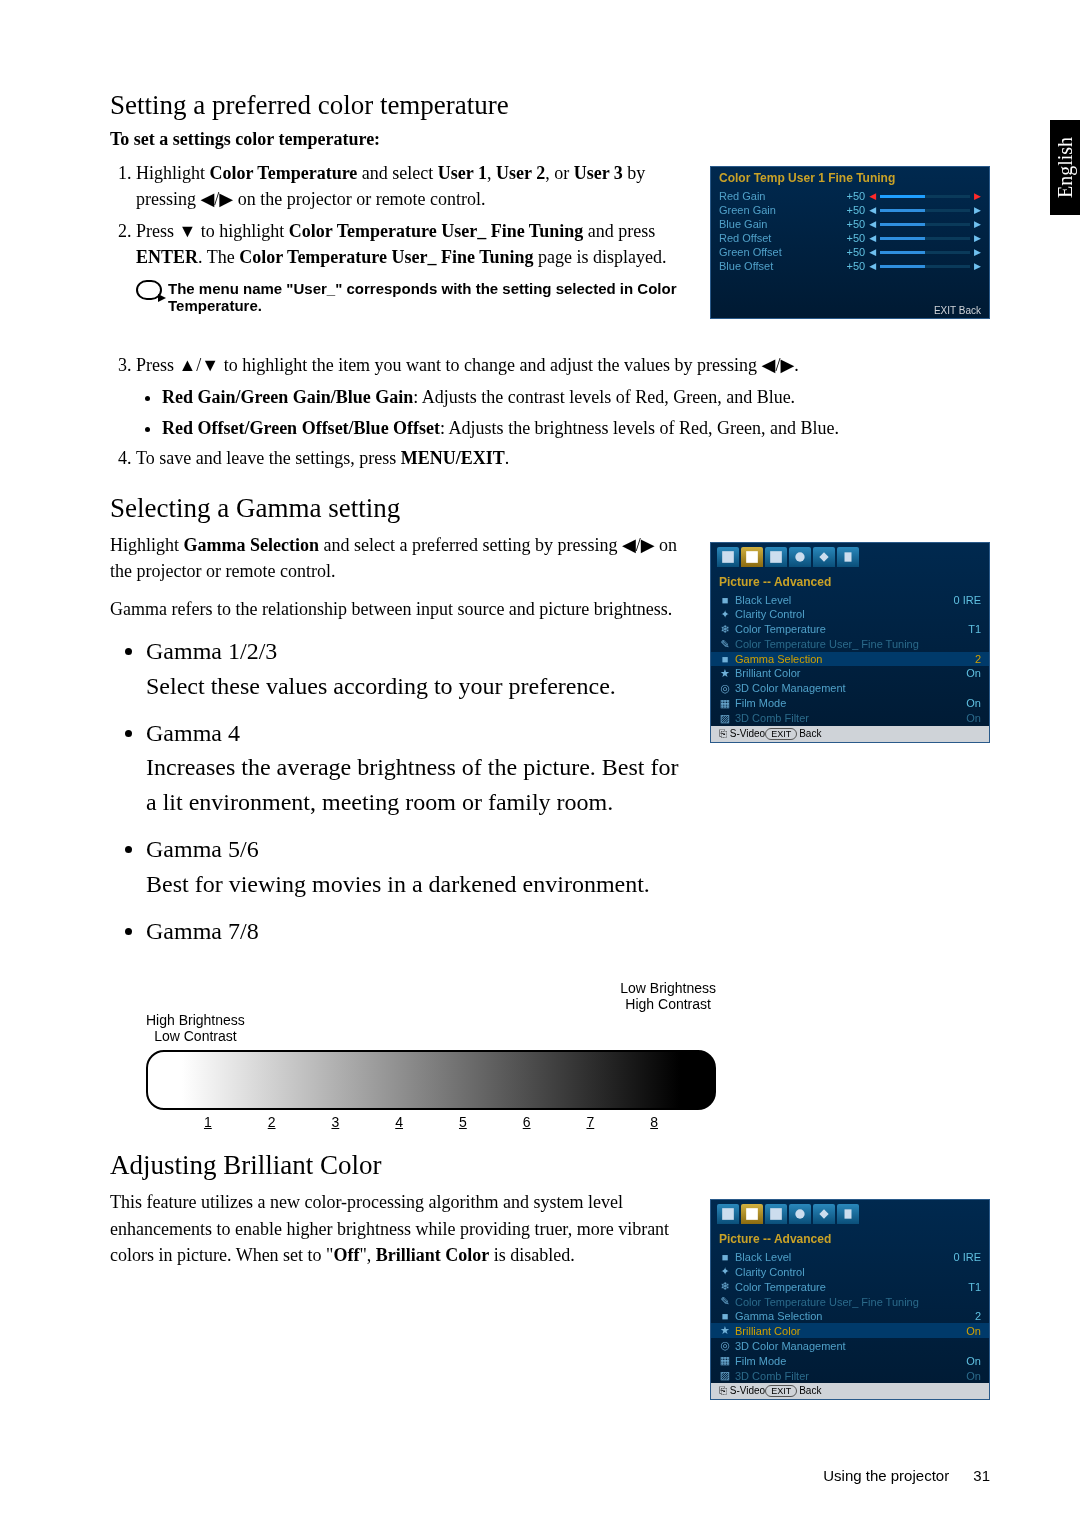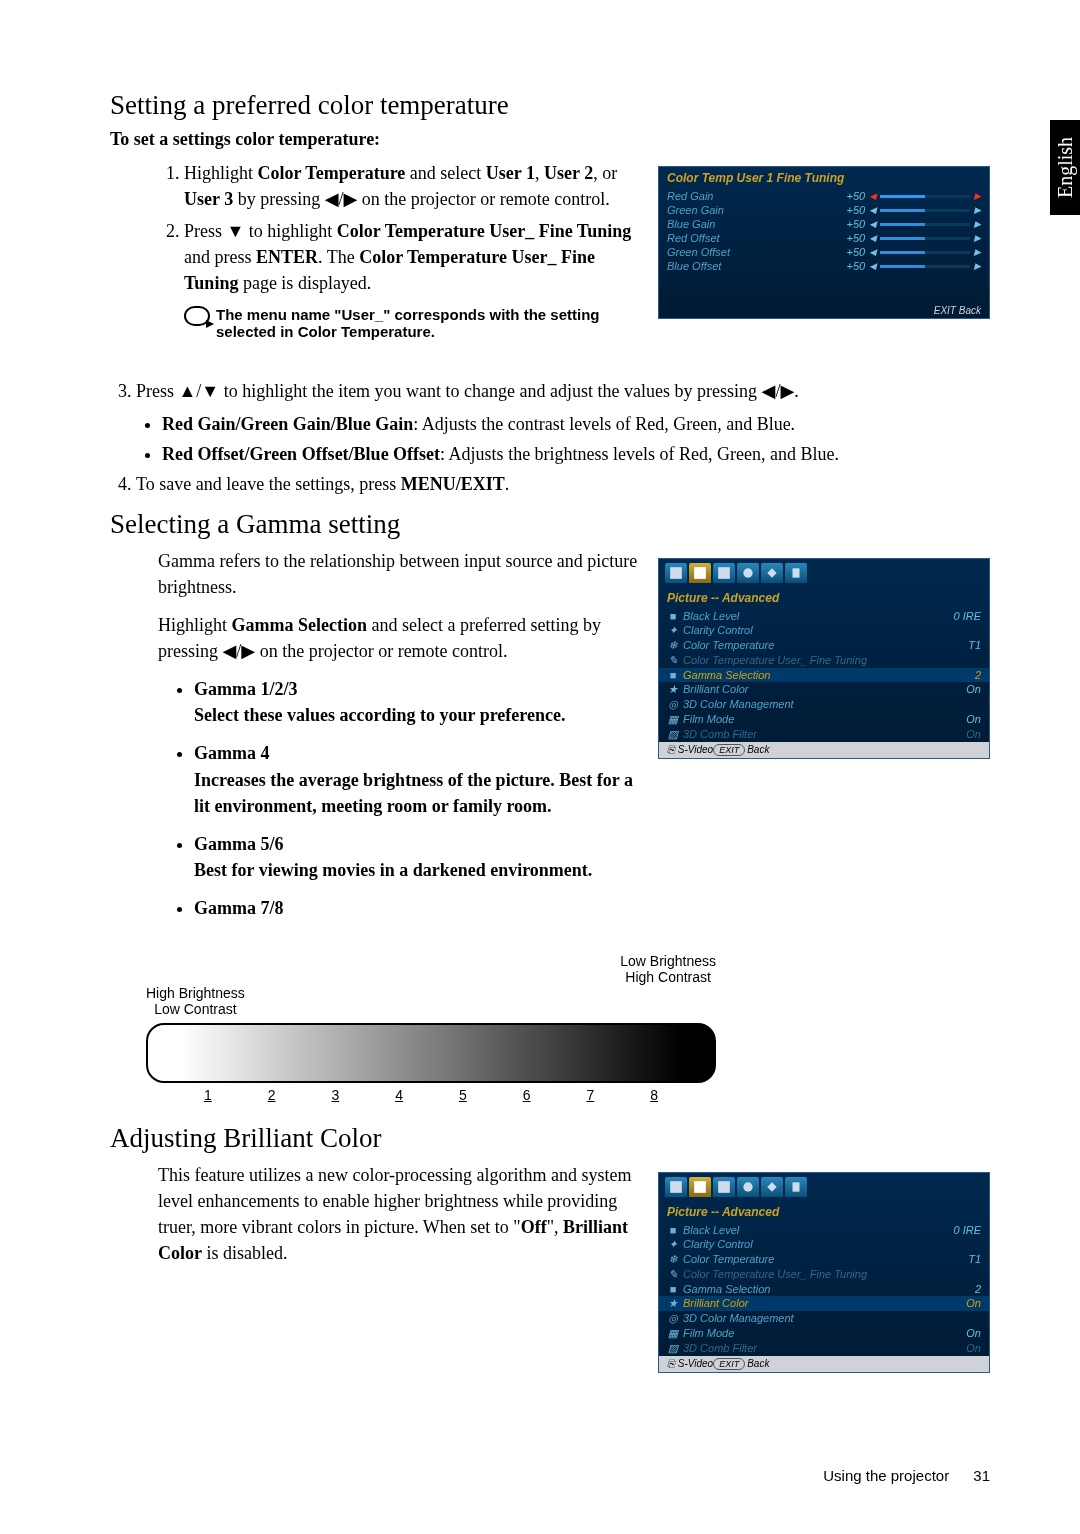--- a/index.html
+++ b/index.html
@@ -36,21 +36,21 @@
     margin-bottom: 8px;
     color: #000;
   }
   .subheading {
     font-family: Georgia, serif;
     font-weight: bold;
     font-size: 18px;
     margin-bottom: 10px;
   }
   .content-block { display: flex; gap: 20px; margin-bottom: 20px; }
-  .text-col { flex: 1; margin-left: 48px; }
+  .text-col { flex: 1; }
   .img-col { flex: 0 0 auto; }
   ol { padding-left: 26px; font-size: 18px; line-height: 1.45; }
   ol li { margin-bottom: 6px; }
   .note {
     font-family: Arial, Helvetica, sans-serif;
     font-weight: bold;
     font-size: 15px;
     margin: 10px 0 18px 26px;
     display: flex;
     align-items: flex-start;
@@ -69,34 +69,33 @@
     position: absolute;
     right: -6px; top: 12px;
     width: 0; height: 0;
     border-left: 8px solid #000;
     border-top: 4px solid transparent;
     border-bottom: 4px solid transparent;
   }
   p.body { font-size: 18px; line-height: 1.45; margin-bottom: 12px; }
   ul.sub { list-style: disc; padding-left: 52px; font-size: 18px; line-height: 1.45; }
   ul.sub li { margin-bottom: 4px; }
-  ul.gamma { list-style: disc; padding-left: 36px; font-size: 18px; line-height: 1.45; font-weight: bold; }
+  ul.gamma { list-style: disc; padding-left: 36px; font-size: 24px; line-height: 1.45; }
   ul.gamma > li { margin-bottom: 12px; }
   .gamma-desc { display: block; margin-left: 0; }
   b { font-weight: bold; }
 
   
   .osd {
-    width: 332px;
+    width: 280px;
     background: linear-gradient(#00294f, #001a33);
     border: 1px solid #2a5a8a;
     font-family: Arial, sans-serif;
     font-size: 11px;
     color: #9fd6ff;
-    font-style: italic;
   }
   .osd-title {
     color: #c9a227;
     font-weight: bold;
     padding: 4px 8px;
     font-size: 12px;
   }
   .osd-row { display: flex; padding: 1px 8px; align-items: center; gap: 4px; }
   .osd-row .lbl { flex: 1; color: #4fa0c8; }
   .osd-row .val { flex: 0 0 30px; text-align: right; color: #5fc0e0; }
@@ -222,27 +221,27 @@
   <li>Press ▲/▼ to highlight the item you want to change and adjust the values by pressing ◀/▶.</li>
 </ol>
 <ul class="sub">
   <li><b>Red Gain/Green Gain/Blue Gain</b><span>: Adjusts the contrast levels of Red, Green, and Blue.</span></li>
   <li><b>Red Offset/Green Offset/Blue Offset</b><span>: Adjusts the brightness levels of Red, Green, and Blue.</span></li>
 </ul>
 <ol start="4">
   <li><span>To save and leave the settings, press </span><b>MENU/EXIT</b><span>.</span></li>
 </ol>
 
-<h2 style="margin-top:12px;font-family:Liberation Serif, serif;">Selecting a Gamma setting</h2>
+<h2 style="margin-top:22px;font-family:Liberation Serif, serif;">Selecting a Gamma setting</h2>
 <div class="content-block">
   <div class="text-col">
-    <p class="body">Gamma refers to the relationship between input source and picture brightness.</p>
     <p class="body">
       <span>Highlight </span><b>Gamma Selection</b><span> and select a preferred setting by pressing ◀/▶ on the projector or remote control.</span>
     </p>
+    <p class="body">Gamma refers to the relationship between input source and picture brightness.</p>
     <ul class="gamma">
       <li><span>Gamma 1/2/3</span><span class="gamma-desc">Select these values according to your preference.</span></li>
       <li><span>Gamma 4</span><span class="gamma-desc">Increases the average brightness of the picture. Best for a lit environment, meeting room or family room.</span></li>
       <li><span>Gamma 5/6</span><span class="gamma-desc">Best for viewing movies in a darkened environment.</span></li>
       <li><span>Gamma 7/8</span></li>
     </ul>
   </div>
   <div class="img-col" style="padding-top:10px;">
     <div class="osd">
       <div class="osd-tabs">

